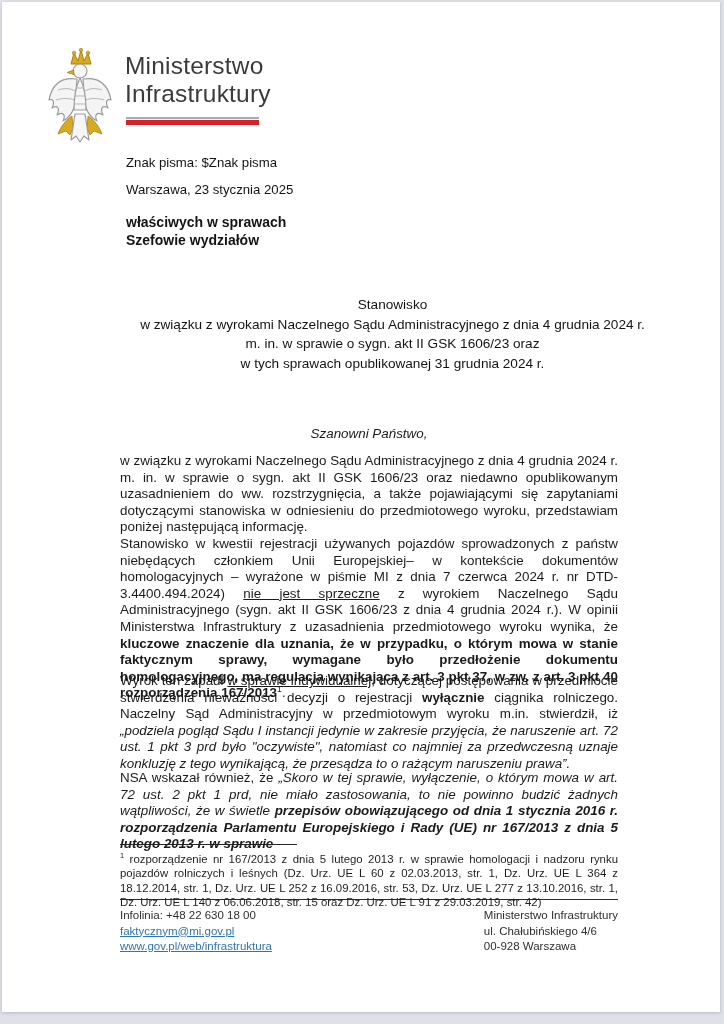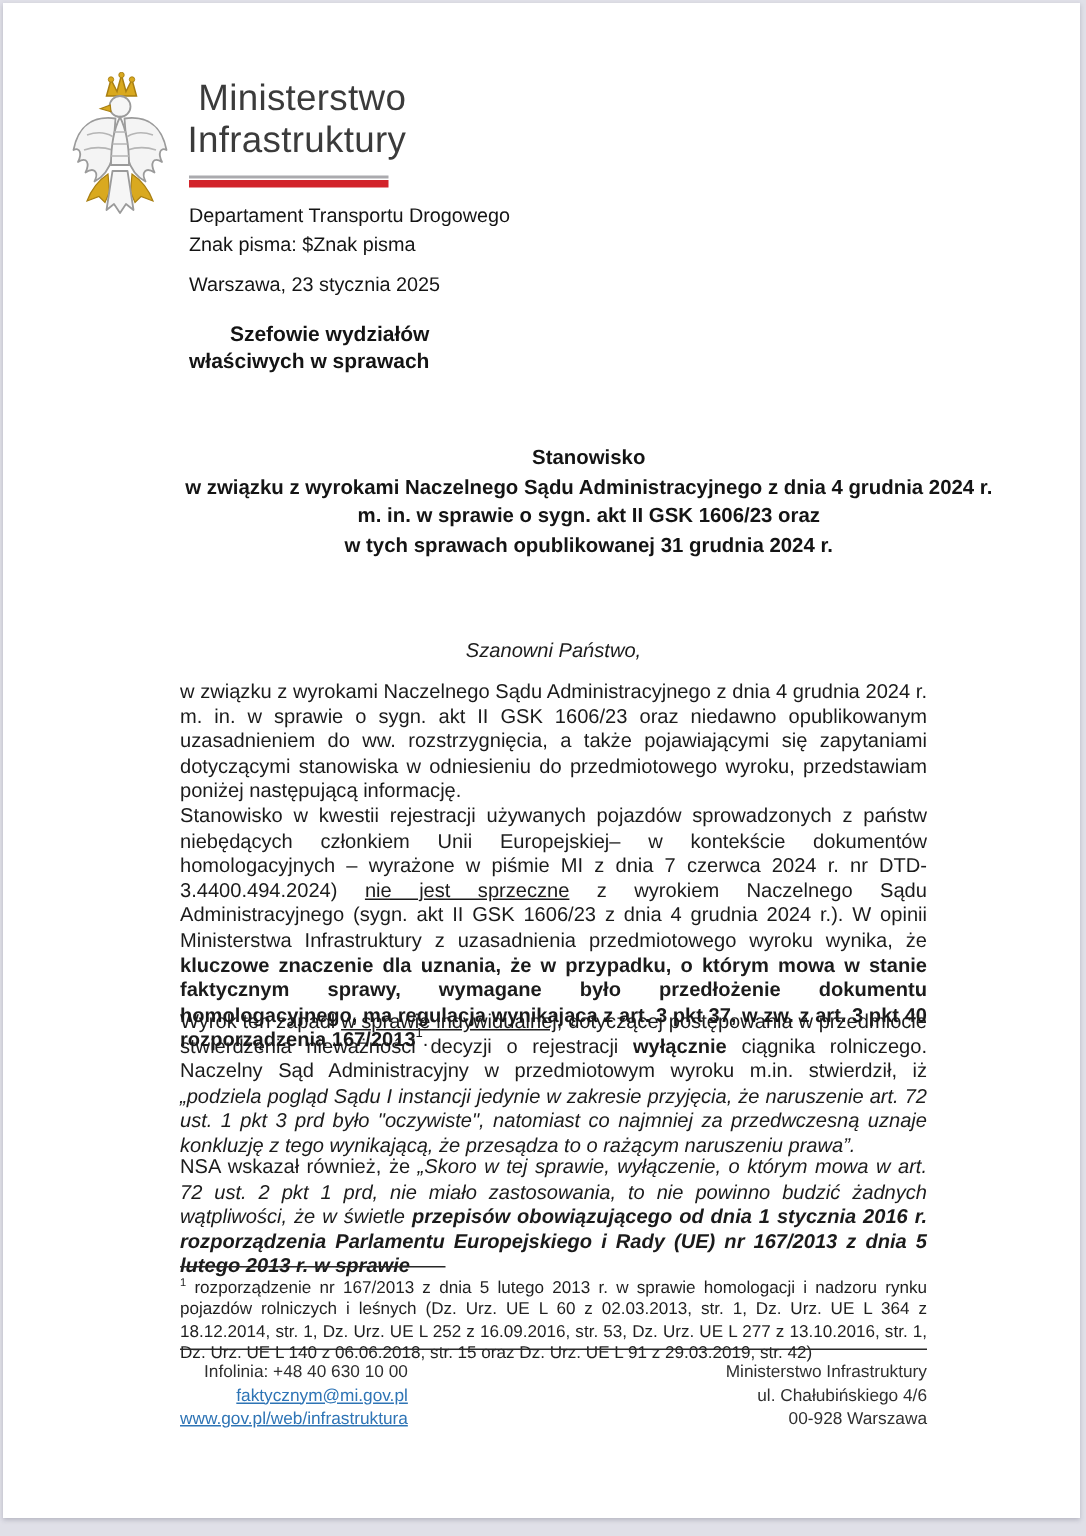--- a/index.html
+++ b/index.html
@@ -11,36 +11,36 @@
   }
   .page{
     position:relative;
     width:718px;height:1010px;
     margin:2px 4px 12px 2px;
     background:#ffffff;
     box-shadow:0 1px 3px rgba(60,60,80,.25);
     overflow:hidden;
     color:#1b1b1b;
   }
-  .abs{position:absolute;text-align:right;}
+  .abs{position:absolute;}
   
   .eagle{left:44px;top:46px;width:68px;height:106px;}
   .brand-name{
     left:123px;top:50px;
     font-size:24.5px;line-height:28px;color:#3b3b3b;font-weight:400;
     letter-spacing:.2px;white-space:pre-line;
   }
   .flag{left:124px;top:115px;width:133px;}
   .flag .w{height:2px;background:#aaaaae;}
   .flag .r{height:5px;margin-top:1px;}
   .department{left:124px;top:134px;font-size:13.2px;color:#141414;}
   .ref{left:124px;top:153px;font-size:13.2px;color:#141414;}
   .pdate{left:124px;top:180px;font-size:13.2px;color:#141414;}
   .addressee{left:124px;top:211px;font-size:14px;line-height:18px;font-weight:700;color:#141414;}
-  .title{left:98px;top:293px;width:585px;text-align:center;font-size:13.6px;line-height:19.5px;font-weight:700;color:#141414;}
+  .title{left:98px;top:293px;width:585px;text-align:center;font-size:13.6px;line-height:19.5px;font-weight:400;color:#141414;}
   
   .bodytxt{width:498px;left:118px;font-size:13.4px;line-height:16.6px;text-align:justify;color:#1b1b1b;}
   .salutation{top:424px;font-style:italic;text-align:center;}
   .p1{top:451px;}
   .p2{top:534px;}
   .p3{top:671px;}
   .p4{top:768px;}
   sup{font-size:.65em;vertical-align:super;line-height:0;}
   
   .footnote{left:118px;top:830px;width:498px;font-size:11.4px;line-height:14.4px;text-align:justify;color:#1f1f1f;margin-top:12px;}
@@ -82,28 +82,27 @@
   </div>
 
   <div class="abs brand-name">Ministerstwo
 Infrastruktury</div>
 
   <div class="abs flag">
     <div class="w"></div>
     <div class="r" id="flag-red" style="background: rgb(210, 35, 42);"></div>
   </div>
 
-  <div class="abs department">Departament Transportu Drogowego</div>
 
   <div class="abs ref">Znak pisma: $Znak pisma</div>
   <div class="abs pdate">Warszawa, 23 stycznia 2025</div>
 
   <div class="abs addressee">
+    <div>właściwych w sprawach</div>
     <div>Szefowie wydziałów</div>
-    <div>właściwych w sprawach</div>
   </div>
 
   <div class="abs title">
     <div>Stanowisko</div>
     <div>w związku z wyrokami Naczelnego Sądu Administracyjnego z dnia 4 grudnia 2024 r.</div>
     <div>m. in. w sprawie o sygn. akt II GSK 1606/23 oraz</div>
     <div>w tych sprawach opublikowanej 31 grudnia 2024 r.</div>
   </div>
 
   <div class="abs bodytxt salutation">Szanowni Państwo,</div>
@@ -114,21 +113,21 @@
 
   <div class="abs footnote">
     <div class="rule"></div>
     <div><sup>1</sup><span> rozporządzenie nr 167/2013 z dnia 5 lutego 2013 r. w sprawie homologacji i nadzoru rynku pojazdów rolniczych i leśnych (Dz. Urz. UE L 60 z 02.03.2013, str. 1, Dz. Urz. UE L 364 z 18.12.2014, str. 1, Dz. Urz. UE L 252 z 16.09.2016, str. 53, Dz. Urz. UE L 277 z 13.10.2016, str. 1, Dz. Urz. UE L 140 z 06.06.2018, str. 15 oraz Dz. Urz. UE L 91 z 29.03.2019, str. 42)</span></div>
   </div>
 
   <div class="abs footer-rule"></div>
 
   <div class="abs footer">
     <div class="fcol">
-      <div>Infolinia: +48 40 630 10 00</div>
+      <div>Infolinia: +48 22 630 18 00</div>
       <div><a id="email-link" style="color: rgb(46, 116, 181);">faktycznym@mi.gov.pl</a></div>
       <div><a id="web-link" style="color: rgb(46, 116, 181);">www.gov.pl/web/infrastruktura</a></div>
     </div>
     <div class="fcol">
       <div>Ministerstwo Infrastruktury</div>
       <div>ul. Chałubińskiego 4/6</div>
       <div>00-928 Warszawa</div>
     </div>
   </div>
 

